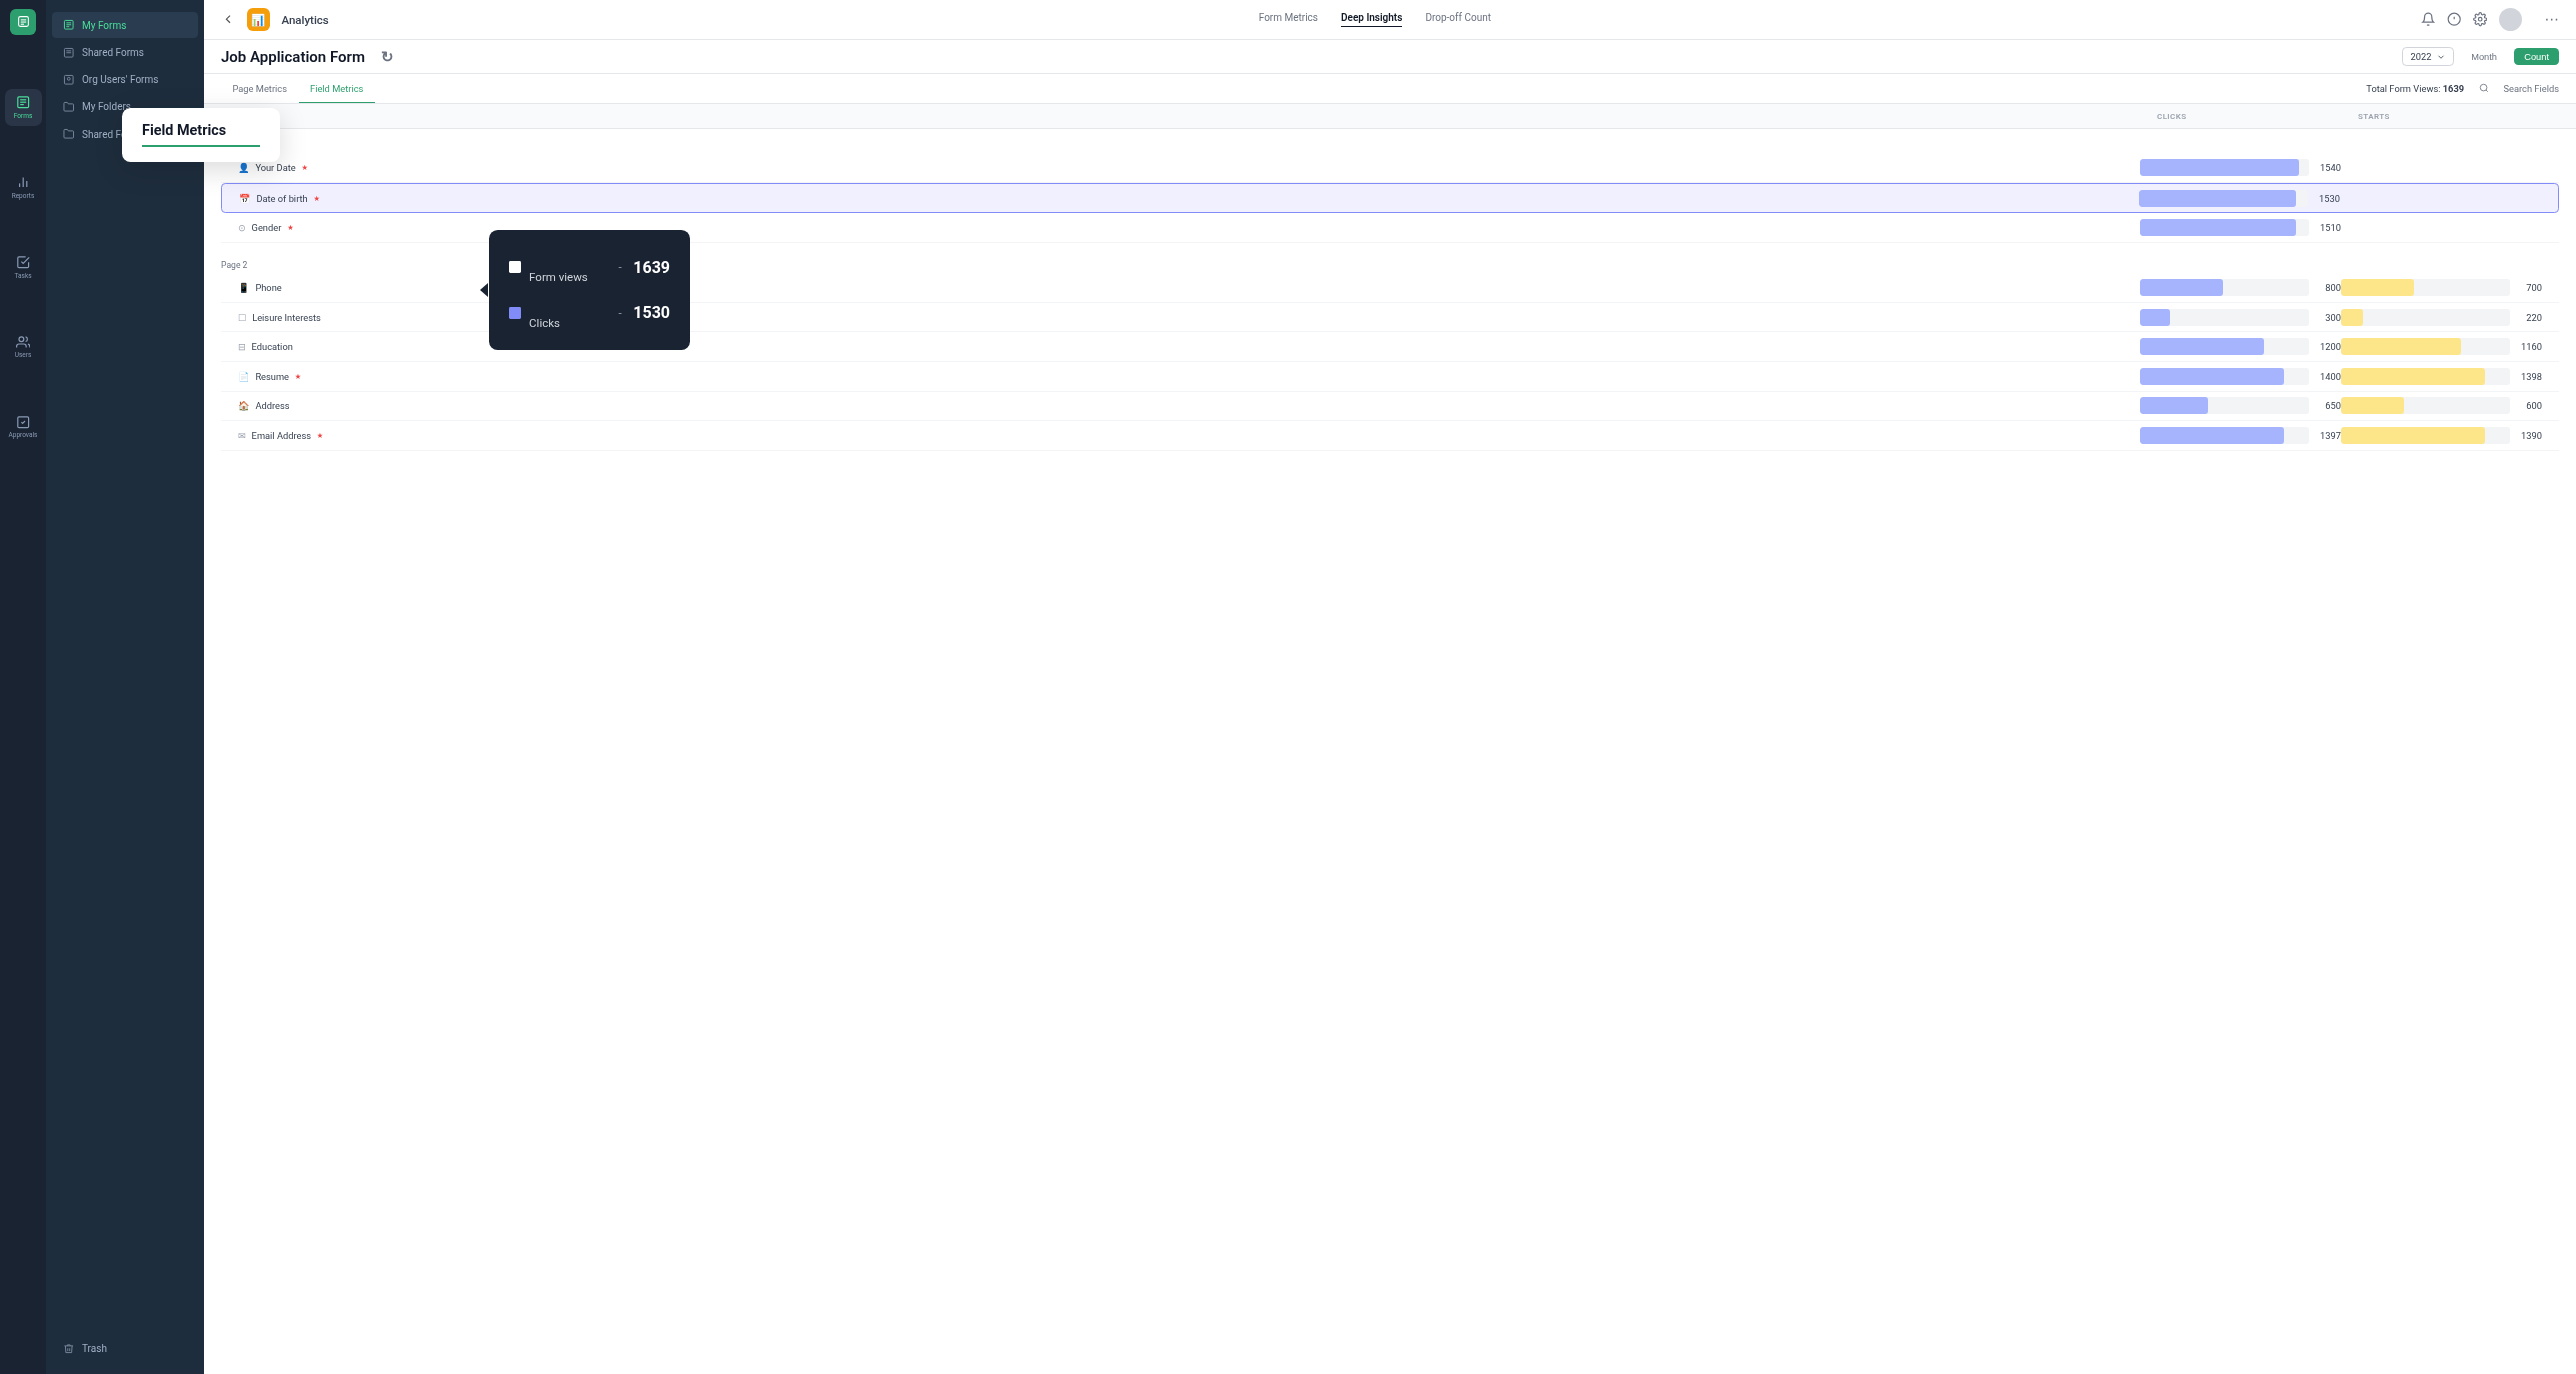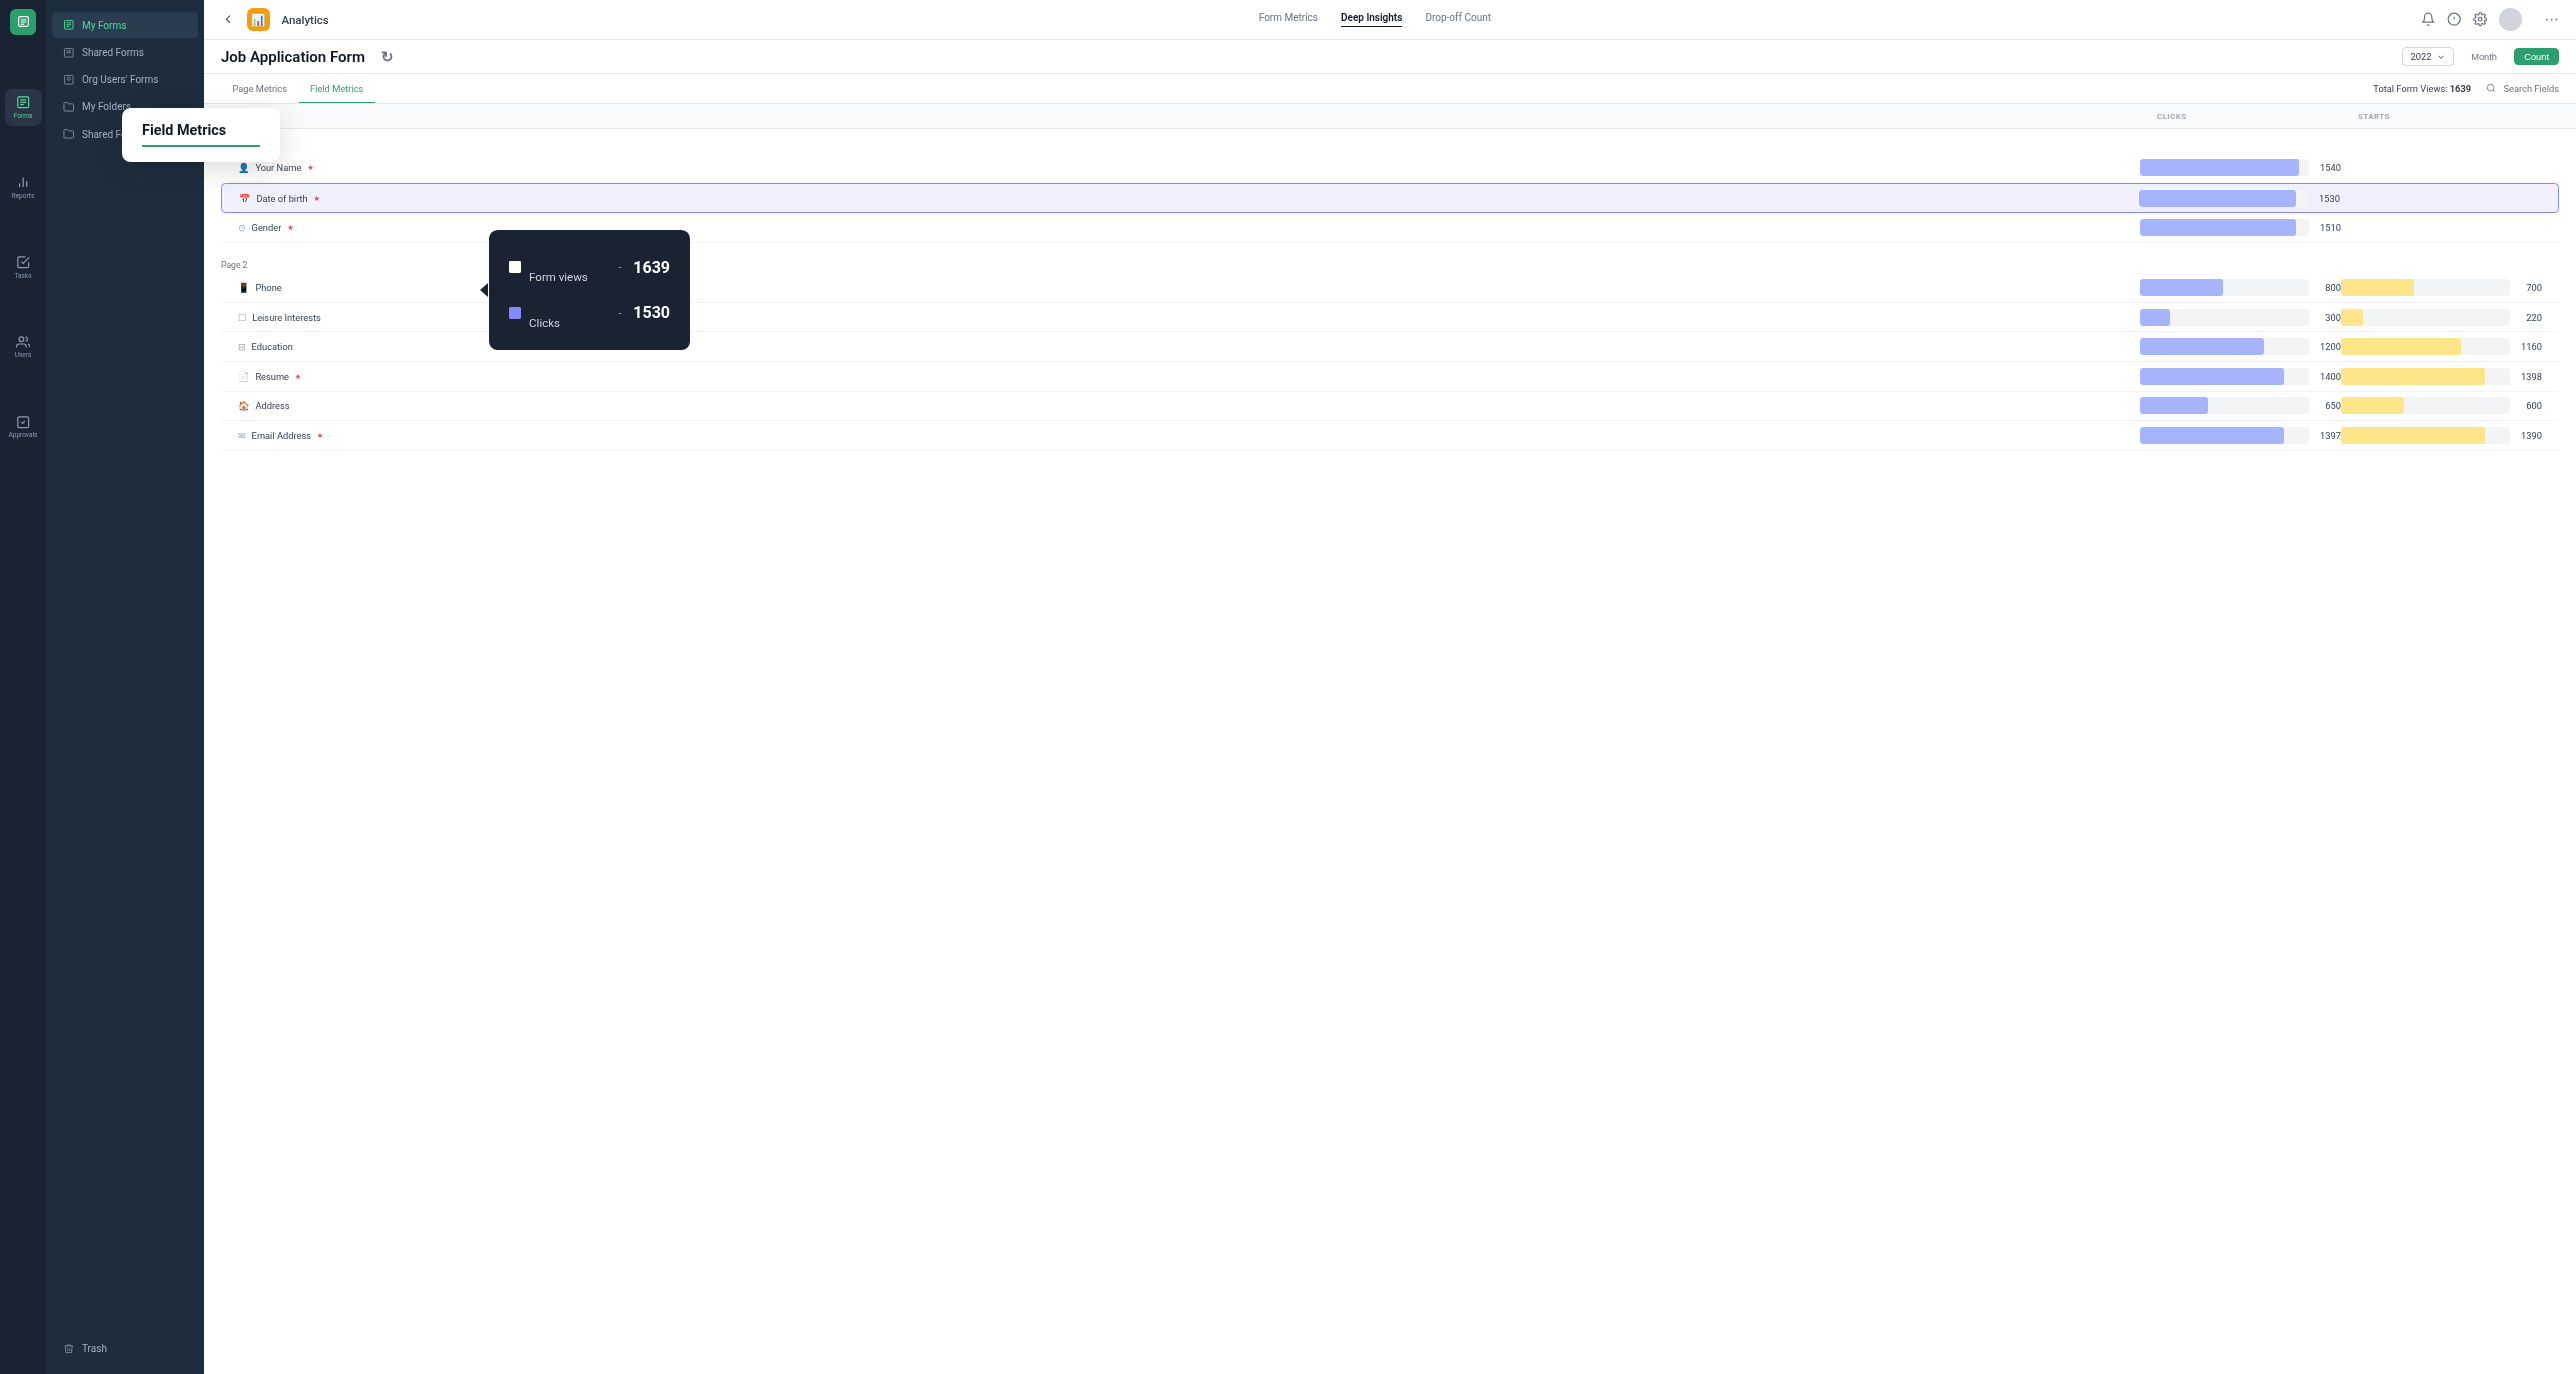--- a/index.html
+++ b/index.html
@@ -171,21 +171,21 @@
     }
     .analytics-tab.active { color: #2d9f6e; border-bottom-color: #2d9f6e; }
     .total-views {
       margin-left: auto;
       font-size: 9.3px;
       color: #374151;
     }
     .search-fields {
       display: flex;
       align-items: flex-start;
-      gap: 8px;
+      gap: 15px;
       margin-left: 14.4px;
       color: #6b7280;
       font-size: 9.3px;
     }
 
     
     .table-area { padding: 0; background: white; flex: 1; }
     .table-header {
       display: grid;
       grid-template-columns: 1fr 201px 201px;
@@ -458,21 +458,21 @@
       <span>CLICKS</span>
       <span>STARTS</span>
     </div>
 
     <div class="page-section">
       <div class="page-label">Page 1</div>
 
       <div class="table-row">
         <div class="field-name">
           <span style="color:#9ca3af;">👤</span>
-          <span>Your Name</span>
+          <span>Your Date</span>
           <span class="required-star">★</span>
         </div>
         <div class="bar-cell">
           <div class="bar-bg">
             <div class="bar-fill purple" style="width:94%"></div>
           </div>
           <span class="bar-value">1540</span>
         </div>
         <div class="bar-cell">
           <div class="bar-bg" style="background:transparent;"></div>

